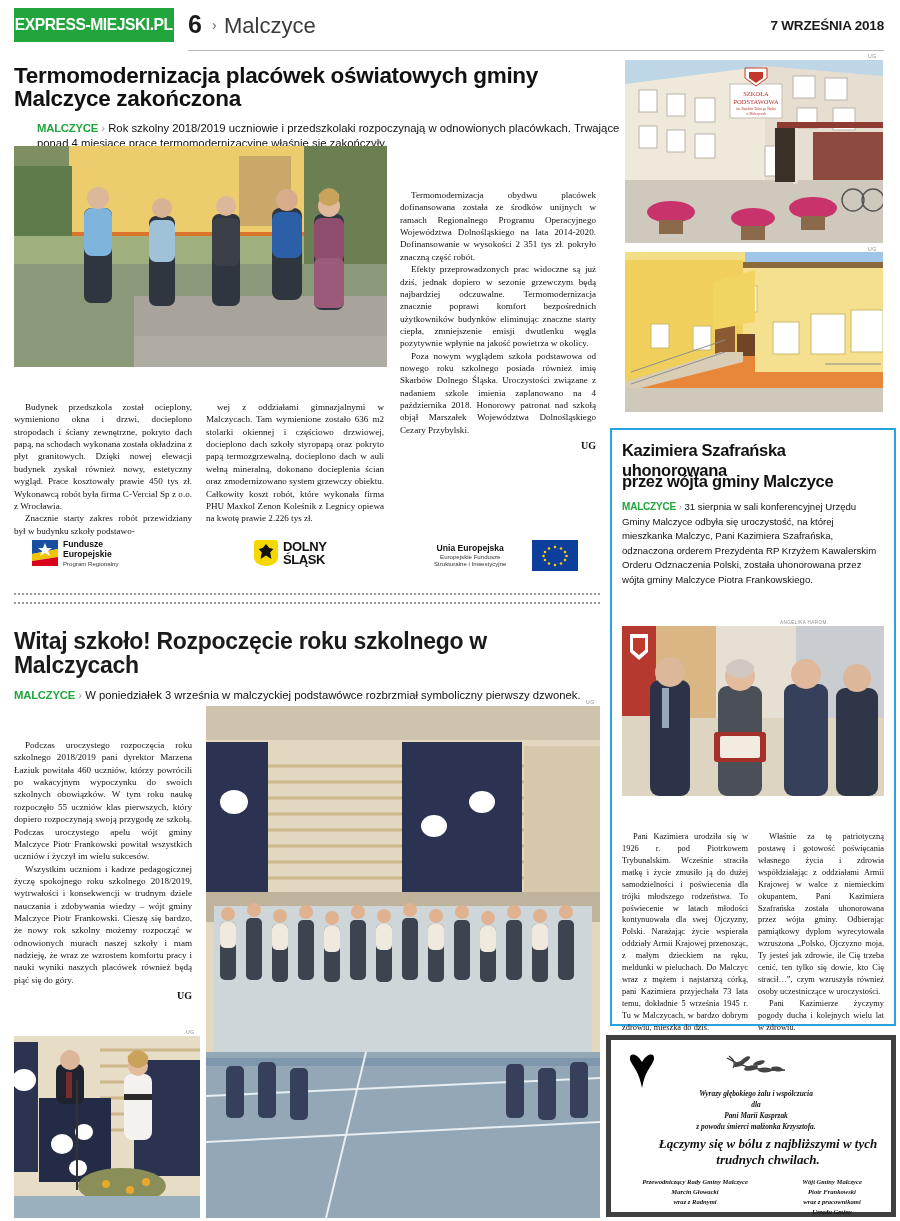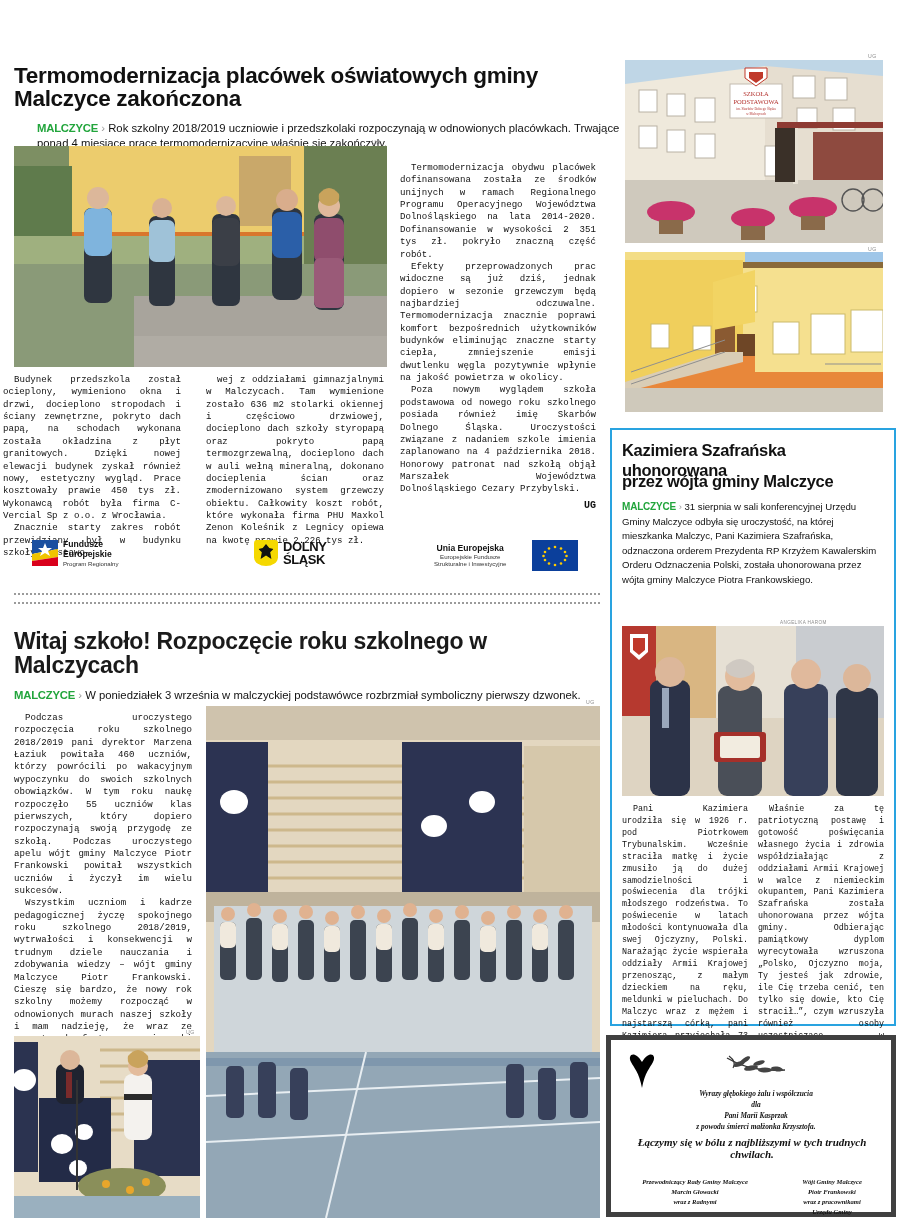--- a/index.html
+++ b/index.html
@@ -18,21 +18,21 @@
   .issue-date{position:absolute;right:16px;top:18px;font-size:13.5px;font-weight:bold;
               letter-spacing:-.2px;color:#1a1a1a;}
   .masthead-rule{position:absolute;left:188px;top:50px;width:696px;height:1px;background:#b9b9b9;}
 
   
   .hl{font-weight:bold;color:#111;line-height:1.04;letter-spacing:-.3px;}
   .lead{font-size:11.3px;line-height:1.38;color:#111;}
   .lead .tag{color:#22a53c;font-weight:bold;letter-spacing:-.2px;}
   .lead .gt{color:#9a9a9a;}
   .body-col{font-size:9.1px;line-height:1.36;text-align:justify;color:#111;
-            font-family:Liberation Mono, monospace;}
+            font-family:Liberation Serif, serif;margin-top:27px;}
   .body-col p{margin:0;text-indent:11px;}
   .sig{text-align:right;font-weight:bold;font-size:10px;margin-top:3px;}
   .credit{position:absolute;font-size:5.2px;color:#8d8d8d;letter-spacing:.4px;}
 
   .photo{position:absolute;overflow:hidden;background:#ccc;}
   .dotrule{position:absolute;height:0;border-top:2px dotted #9b9b9b;}
 
   
   .logos{position:absolute;left:14px;top:528px;width:586px;height:56px;}
   .logo{position:absolute;display:flex;align-items:center;gap:5px;}
@@ -69,20 +69,30 @@
   .ph-award{background:
       linear-gradient(180deg,#d7cdbd 0%,#e3d9c9 22%,#b9433a 34%,#cfc4b3 48%,#8e9aa6 100%);}
   .ph-hall1{background:
       linear-gradient(180deg,#e5d9c2 0%,#ecdfc8 34%,#2b3350 46%,#cfd8dd 74%,#93a7b6 100%);}
 </style>
 </head>
 <body>
 
 <div class="page">
 
+  <div class="masthead">
+    <div class="brand-box">
+      <span class="brand-text">EXPRESS-MIEJSKI.PL</span>
+    </div>
+    <div class="page-num">6</div>
+    <div class="chev">›</div>
+    <div class="section-name">Malczyce</div>
+    <div class="issue-date">7 WRZEŚNIA 2018</div>
+    <div class="masthead-rule"></div>
+  </div>
 
   <div style="position:absolute;left:14px;top:64px;width:586px;">
     <div class="hl" style="font-size:22.5px;">Termomodernizacja placówek oświatowych gminy Malczyce zakończona</div>
     <div class="lead" style="margin-top:10px;width:584px;margin-left:23px;">
       <span class="tag">MALCZYCE</span>
       <span class="gt">›</span>
       <span>Rok szkolny 2018/2019 uczniowie i przedszkolaki rozpoczynają w odnowionych placówkach. Trwające ponad 4 miesiące prace termomodernizacyjne właśnie się zakończyły.</span>
     </div>
   </div>
 
@@ -196,21 +206,21 @@
       <g stroke="#8f8f8f" stroke-width="1">
         <line x1="6" y1="132" x2="100" y2="100"></line>
           <line x1="6" y1="120" x2="100" y2="88"></line>
         <line x1="200" y1="112" x2="256" y2="112"></line>
       </g>
       <polygon points="88,30 130,18 130,70 88,78" fill="#f2d463"></polygon>
     </svg>
   </div>
   <div class="credit" style="left:868px;top:246px;">UG</div>
 
-  <div class="body-col" style="position:absolute;left:3px;top:374px;width:178px;">
+  <div class="body-col" style="position:absolute;left:14px;top:374px;width:178px;">
     <p>Budynek przedszkola został ocieplony, wymieniono okna i drzwi, docieplono stropodach i ściany zewnętrzne, pokryto dach papą, na schodach wykonana została okładzina z płyt granitowych. Dzięki nowej elewacji budynek zyskał również nowy, estetyczny wygląd. Prace kosztowały prawie 450 tys zł. Wykonawcą robót była firma C-Vercial Sp z o.o. z Wrocławia.</p>
     <p>Znacznie starty zakres robót przewidziany był w budynku szkoły podstawo-</p>
   </div>
   <div class="body-col" style="position:absolute;left:206px;top:374px;width:178px;">
     <p>wej z oddziałami gimnazjalnymi w Malczycach. Tam wymienione zostało 636 m2 stolarki okiennej i częściowo drzwiowej, docieplono dach szkoły styropapą oraz pokryto papą termozgrzewalną, docieplono dach w auli wełną mineralną, dokonano docieplenia ścian oraz zmodernizowano system grzewczy obiektu. Całkowity koszt robót, które wykonała firma PHU Maxkol Zenon Koleśnik z Legnicy opiewa na kwotę prawie 2.226 tys zł.</p>
   </div>
   <div class="body-col" style="position:absolute;left:400px;top:162px;width:196px;">
     <p>Termomodernizacja obydwu placówek dofinansowana została ze środków unijnych w ramach Regionalnego Programu Operacyjnego Województwa Dolnośląskiego na lata 2014-2020. Dofinansowanie w wysokości 2 351 tys zł. pokryło znaczną część robót.</p>
     <p>Efekty przeprowadzonych prac widoczne są już dziś, jednak dopiero w sezonie grzewczym będą najbardziej odczuwalne. Termomodernizacja znacznie poprawi komfort bezpośrednich użytkowników budynków eliminując znaczne starty ciepła, zmniejszenie emisji dwutlenku węgla pozytywnie wpłynie na jakość powietrza w okolicy.</p>
     <p>Poza nowym wyglądem szkoła podstawowa od nowego roku szkolnego posiada również imię Skarbów Dolnego Śląska. Uroczystości związane z nadaniem szkole imienia zaplanowano na 4 października 2018. Honorowy patronat nad szkołą objął Marszałek Województwa Dolnośląskiego Cezary Przybylski.</p>
@@ -482,21 +492,21 @@
         </g>
       </svg>
     </span>
 
     <div class="obit-txt" style="position:absolute;left:40px;top:48px;width:210px;font-size:7.4px;line-height:1.5;">
       <div>Wyrazy głębokiego żalu i współczucia</div>
       <div>dla</div>
       <div>Pani Marii Kasprzak</div>
       <div>z powodu śmierci małżonka Krzysztofa.</div>
     </div>
-    <div class="obit-txt" style="position:absolute;left:18px;top:96px;width:246px;font-size:11px;font-style:italic;">Łączymy się w bólu z najbliższymi w tych trudnych  chwilach.</div>
+    <div class="obit-txt" style="position:absolute;left:34px;top:96px;width:246px;font-size:13px;font-style:italic;">Łączymy się w bólu z najbliższymi w tych trudnych  chwilach.</div>
 
     <div class="obit-txt" style="position:absolute;left:8px;top:137px;width:152px;font-size:6.6px;line-height:1.5;">
       <div>Przewodniczący Rady Gminy Malczyce</div>
       <div>Marcin Głowacki</div>
       <div>wraz z Radnymi</div>
     </div>
     <div class="obit-txt" style="position:absolute;left:158px;top:137px;width:126px;font-size:6.6px;line-height:1.5;">
       <div>Wójt Gminy Malczyce</div>
       <div>Piotr Frankowski</div>
       <div>wraz z pracownikami</div>

